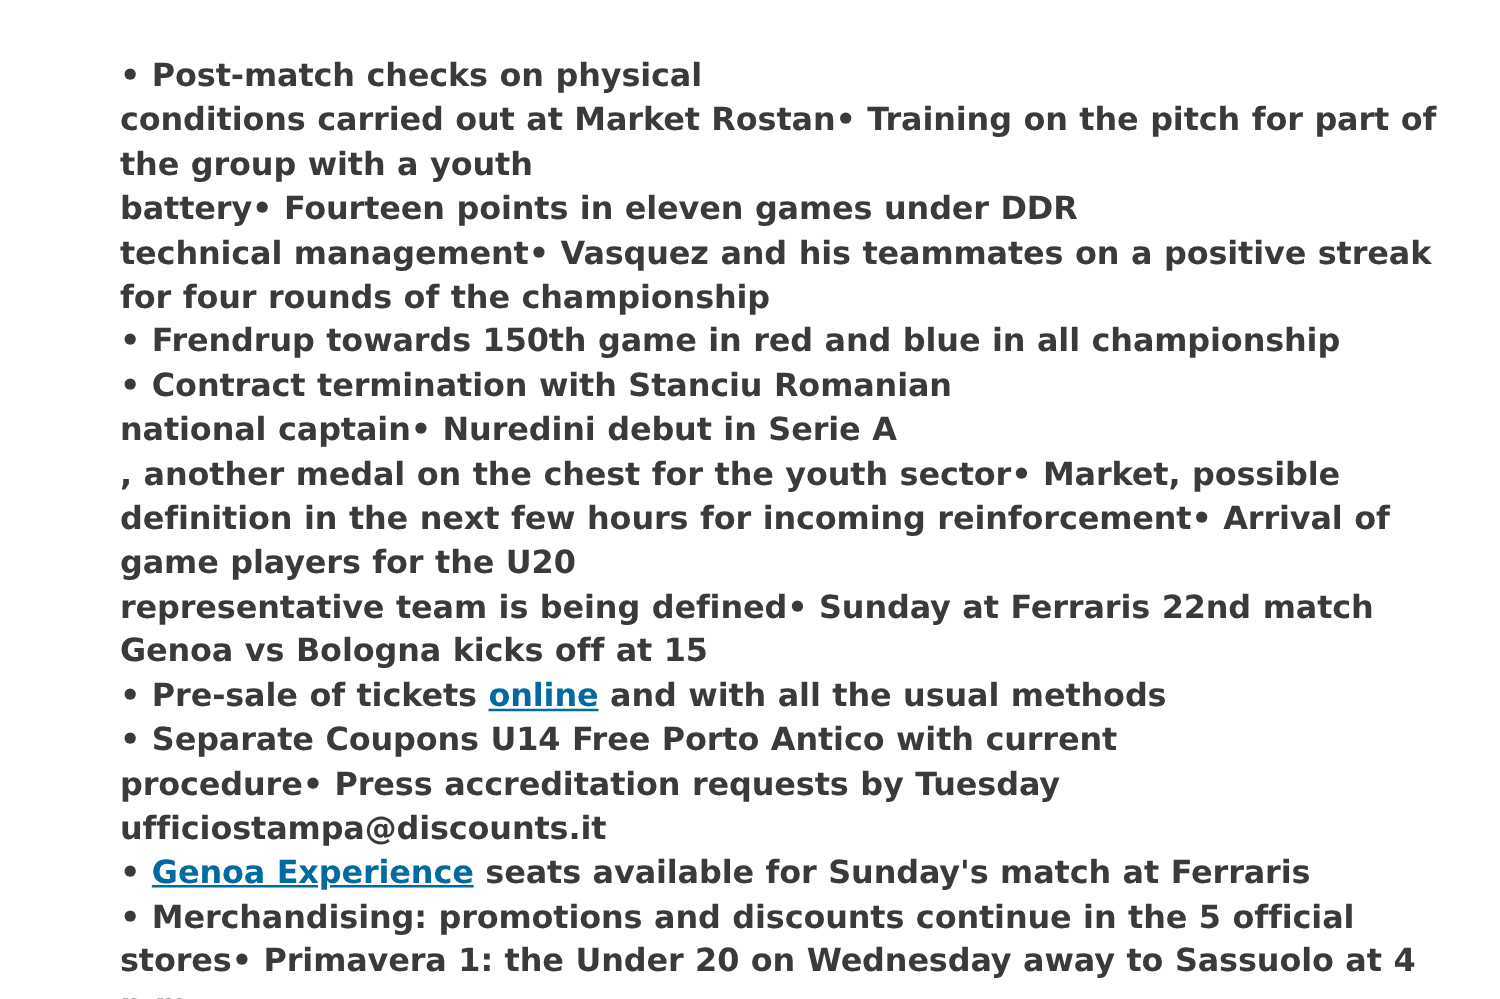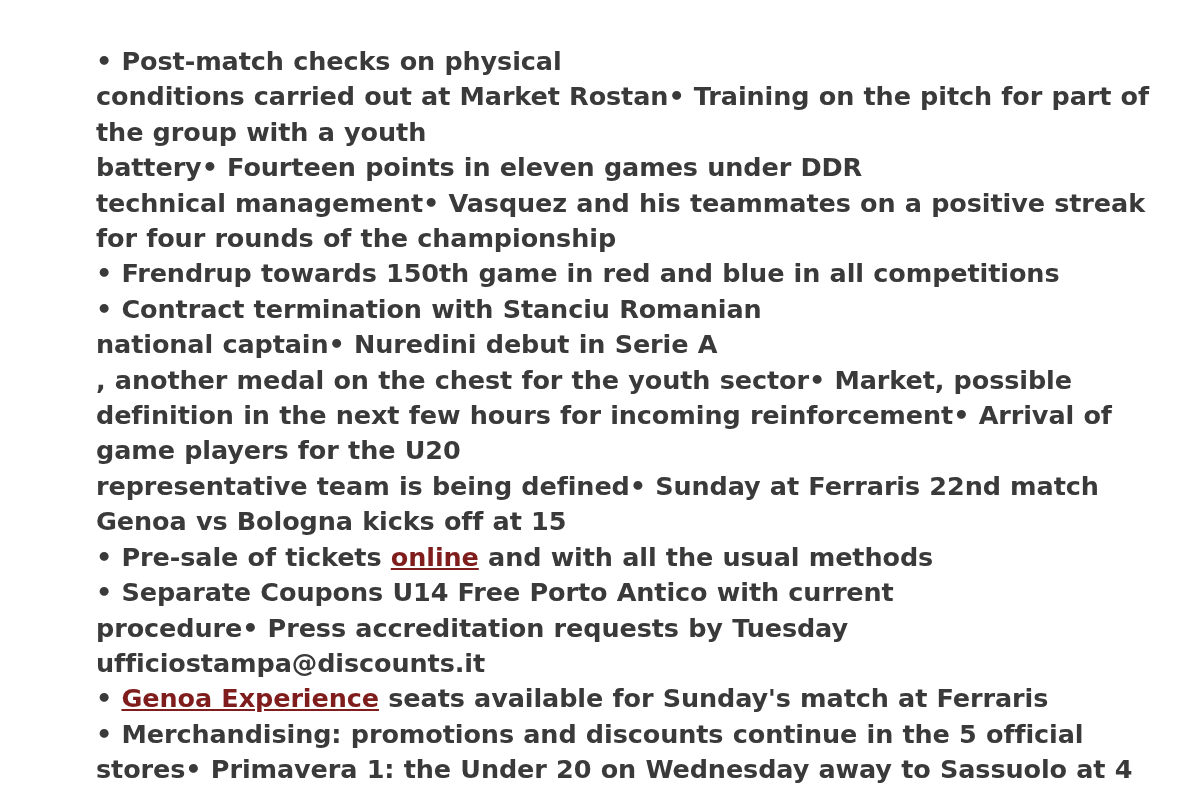--- a/index.html
+++ b/index.html
@@ -29,36 +29,36 @@
   .bullet-line {
     font-size: 25.5px;
     font-weight: bold;
     line-height: 35.4px;
     color: #3a3a3a;
     letter-spacing: -0.1px;
     white-space: normal;
     word-spacing: 0.5px;
   }
   a.inline-link {
-    color: #7f1d1d;
+    color: #0369a1;
     text-decoration: underline;
     font-weight: bold;
   }
 </style>
 </head>
 <body>
 
 <div class="page">
   <div class="bullet-list">
 
     <div class="bullet-line">• Post-match checks on physical</div>
     <div class="bullet-line">conditions carried out at Market Rostan• Training on the pitch for part of the group with a youth</div>
     <div class="bullet-line">battery• Fourteen points in eleven games under DDR</div>
     <div class="bullet-line">technical management• Vasquez and his teammates on a positive streak for four rounds of the championship</div>
-    <div class="bullet-line">• Frendrup towards 150th game in red and blue in all competitions</div>
+    <div class="bullet-line">• Frendrup towards 150th game in red and blue in all championship</div>
     <div class="bullet-line">• Contract termination with Stanciu Romanian</div>
     <div class="bullet-line">national captain• Nuredini debut in Serie A</div>
     <div class="bullet-line">, another medal on the chest for the youth sector• Market, possible definition in the next few hours for incoming reinforcement• Arrival of</div>
     <div class="bullet-line">game players for the U20</div>
     <div class="bullet-line">representative team is being defined• Sunday at Ferraris 22nd match Genoa vs Bologna kicks off at 15</div>
 
     <div class="bullet-line"><span>• Pre-sale of tickets </span><a class="inline-link" href="#">online</a><span> and with all the usual methods</span></div>
 
     <div class="bullet-line">• Separate Coupons U14 Free Porto Antico with current</div>
     <div class="bullet-line">procedure• Press accreditation requests by Tuesday</div>

